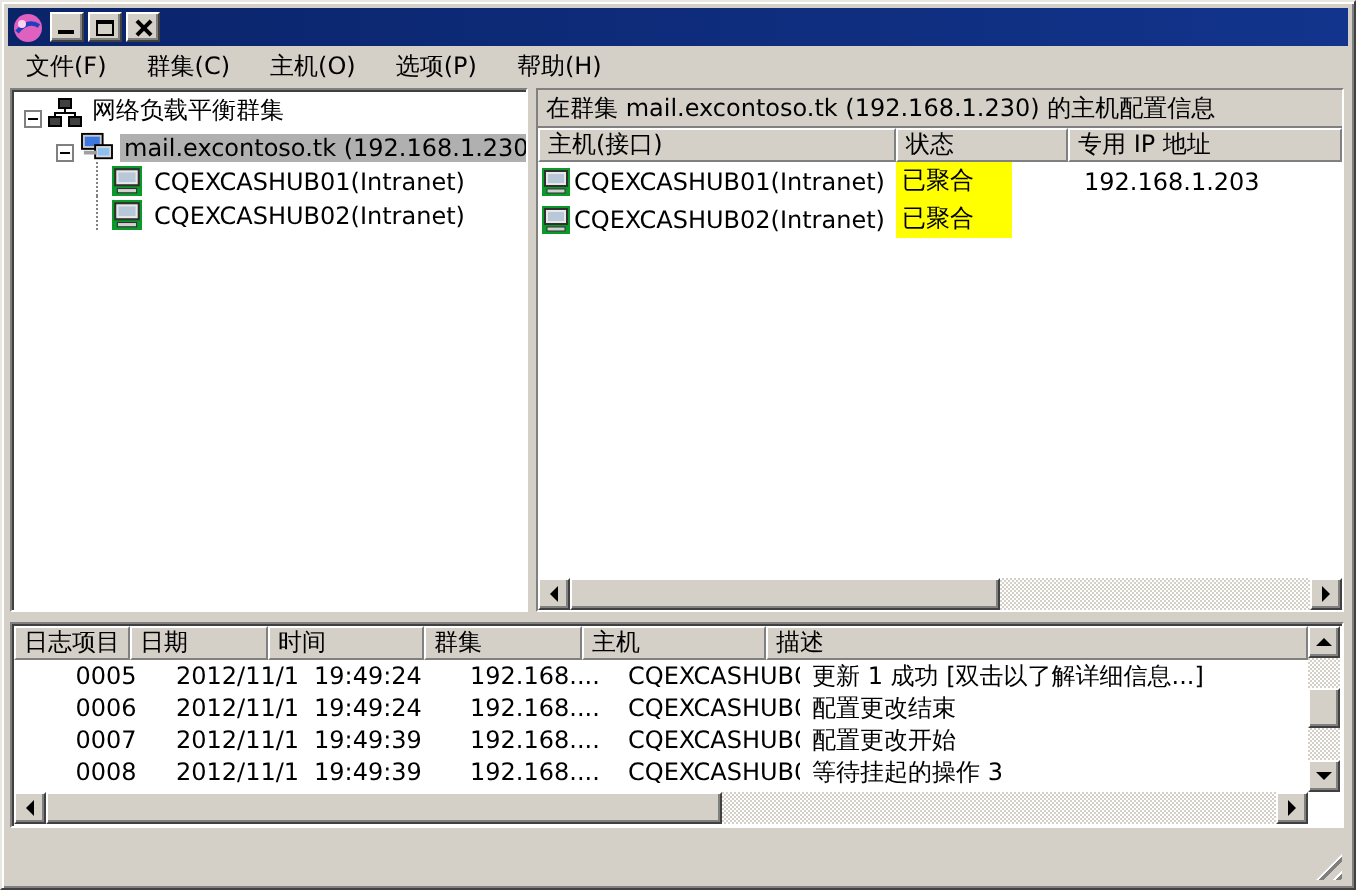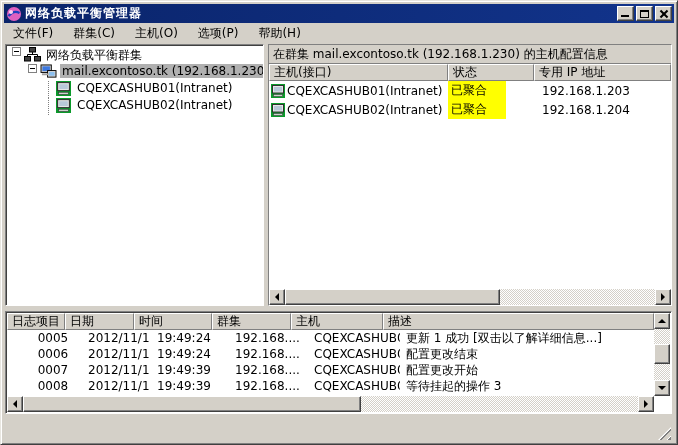--- a/index.html
+++ b/index.html
@@ -36,21 +36,21 @@
   .glyph-close::after  { transform:rotate(-45deg); }
 
   
   .menubar { position:absolute; left:4px; top:24px; right:4px; height:18px;
              display:flex; align-items:center; }
   .menu-item { padding:1px 8px 2px 8px; margin-right:4px; white-space:nowrap; }
 
   
   .tree-panel { position:absolute; left:4px; top:43px; width:259px; height:262px;
                 overflow:hidden; padding:2px 0 0 2px; }
-  .tree-row { display:flex; align-items:flex-start; height:17px; white-space:nowrap; }
+  .tree-row { display:flex; align-items:flex-end; height:17px; white-space:nowrap; }
   .expander { width:9px; height:9px; flex:none; background:#fff; border:1px solid #808080;
               position:relative; margin-right:3px; }
   .expander::after { content:""; position:absolute; left:1px; top:3px; width:5px; height:1px; background:#000; }
   .tree-icon { width:17px; height:15px; flex:none; margin-right:3px; }
   .tree-label { padding:0 2px; }
   .tree-label.selected { background:#b0b0b0; }
   .dotline-v { border-left:1px dotted #808080; }
 
   .host-panel { position:absolute; left:267px; top:43px; width:404px; height:262px;
                 display:flex; flex-direction:column; overflow:hidden; }
@@ -107,21 +107,20 @@
 <body>
 
 <div class="screen">
 
   <div class="titlebar">
     <svg class="app-icon" viewBox="0 0 16 16">
       <circle cx="8" cy="8" r="7" fill="#e060c0"></circle>
       <path d="M2.5 10 Q8 3.5 13.5 7" stroke="#2040c0" fill="none" stroke-width="2.2"></path>
       <circle cx="5" cy="6" r="2" fill="#ffd0f0"></circle>
     </svg>
-    <span class="title-text">网络负载平衡管理器</span>
     <span class="win-btns">
       <span class="win-btn raised">
           <span class="glyph-min"></span>
         </span>
       <span class="win-btn raised">
           <span class="glyph-max"></span>
         </span>
       <span class="win-btn raised">
           <span class="glyph-close"></span>
         </span>
@@ -208,21 +207,20 @@
           <rect width="14" height="14" fill="#0a9a2a"></rect>
           <rect x="1.5" y="1.5" width="11" height="7.5" fill="#e8e8e8" stroke="#303030"></rect>
           <rect x="3" y="3" width="8" height="4.5" fill="#b8c8d8"></rect>
           <rect x="2.5" y="10.5" width="9" height="2" fill="#d0d0d0" stroke="#303030" stroke-width="0.5"></rect>
         </svg>
         <span>CQEXCASHUB02(Intranet)</span>
       </span>
       <span class="hp-cell hp-c2" style="padding:0;">
         <span class="status-chip">已聚合</span>
       </span>
-      <span class="hp-cell hp-c3" style="padding-left:8px;">192.168.1.204</span>
     </div>
     <div class="hp-fill"></div>
     <div class="hscroll">
       <span class="sb-btn raised">
           <span class="tri tri-left"></span>
         </span>
       <span class="sb-track" style="flex:1; position:relative;">
         <span class="sb-thumb raised" style="position:absolute; left:0; width:58%;"></span>
       </span>
       <span class="sb-btn raised">

